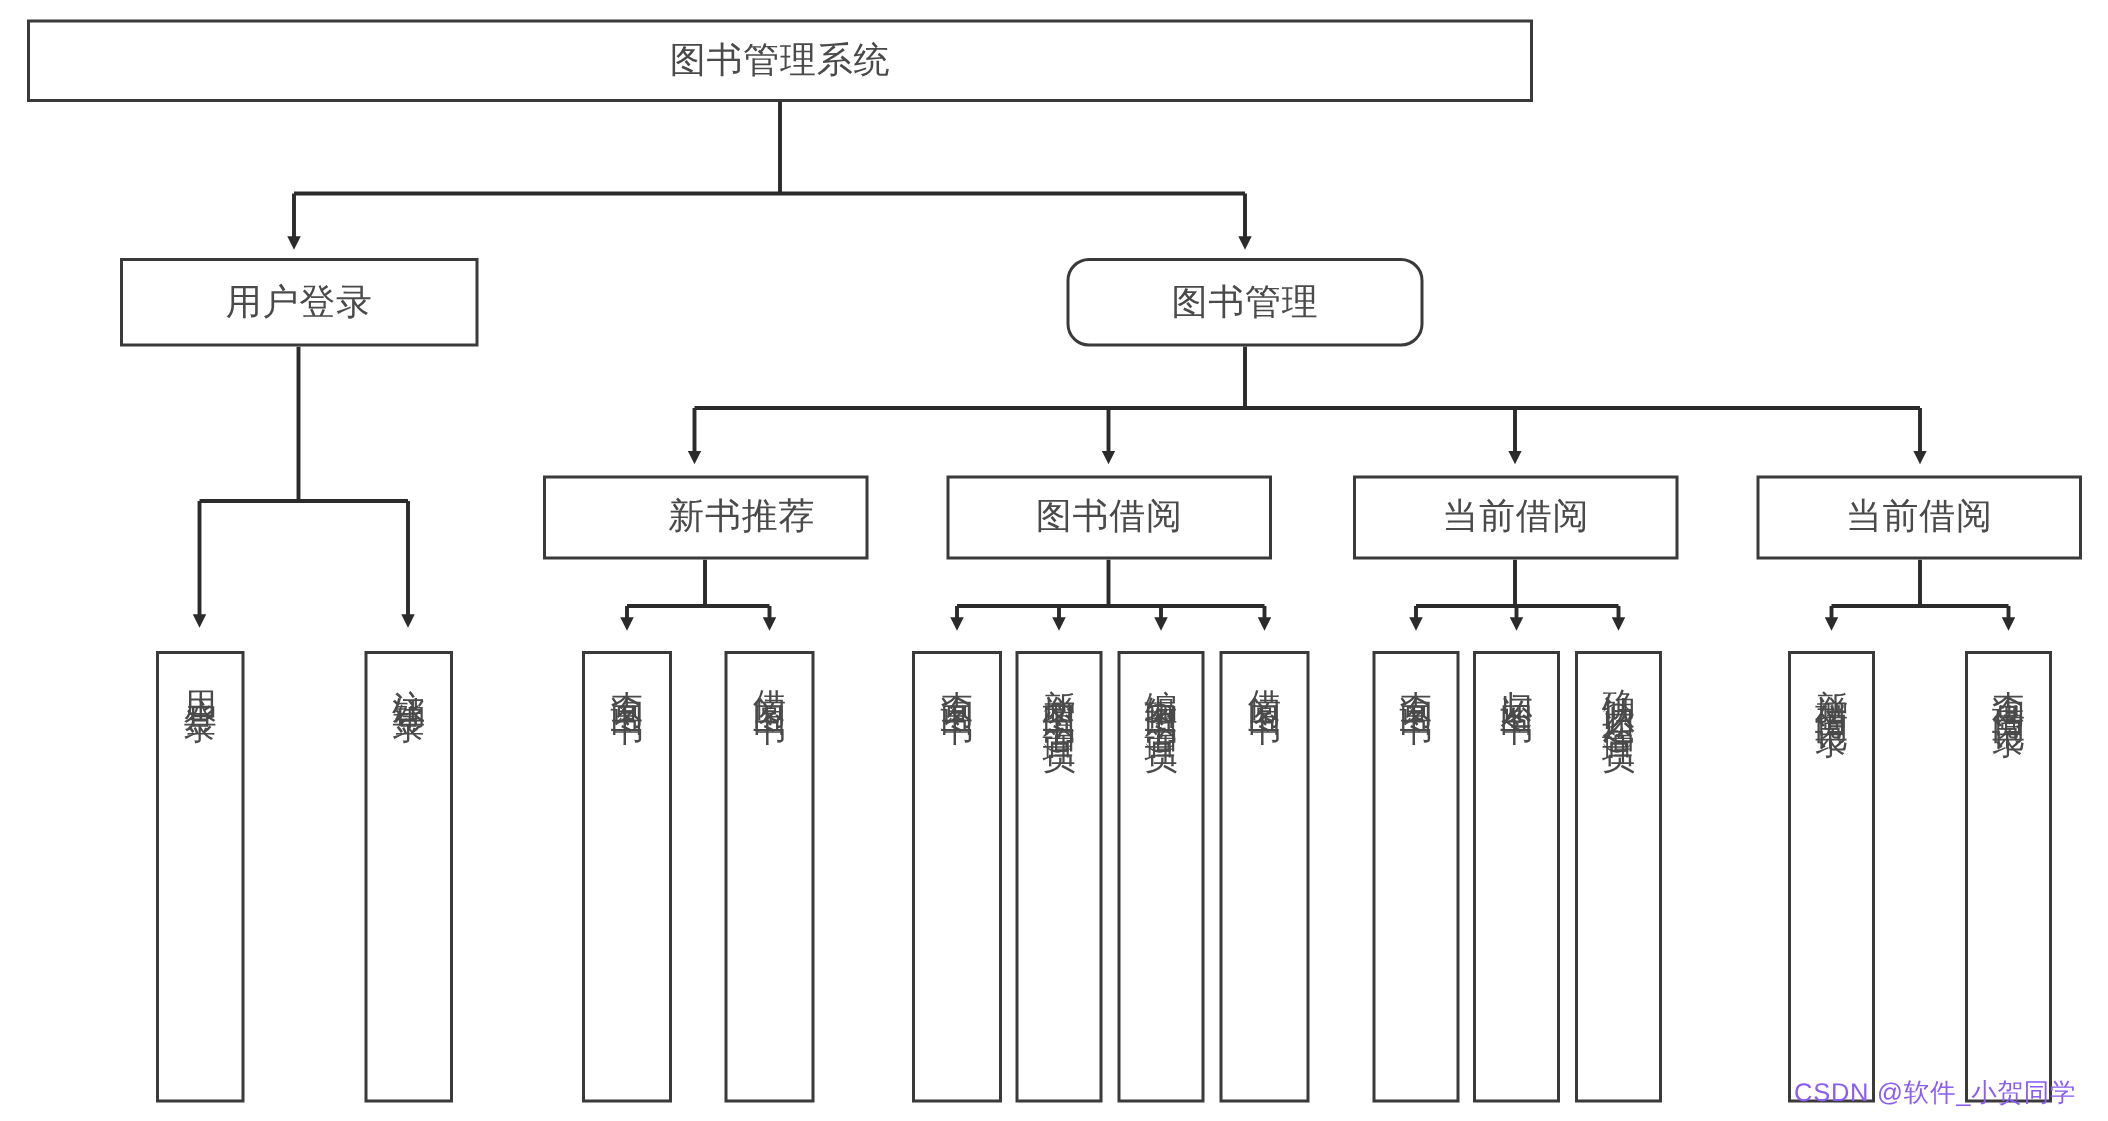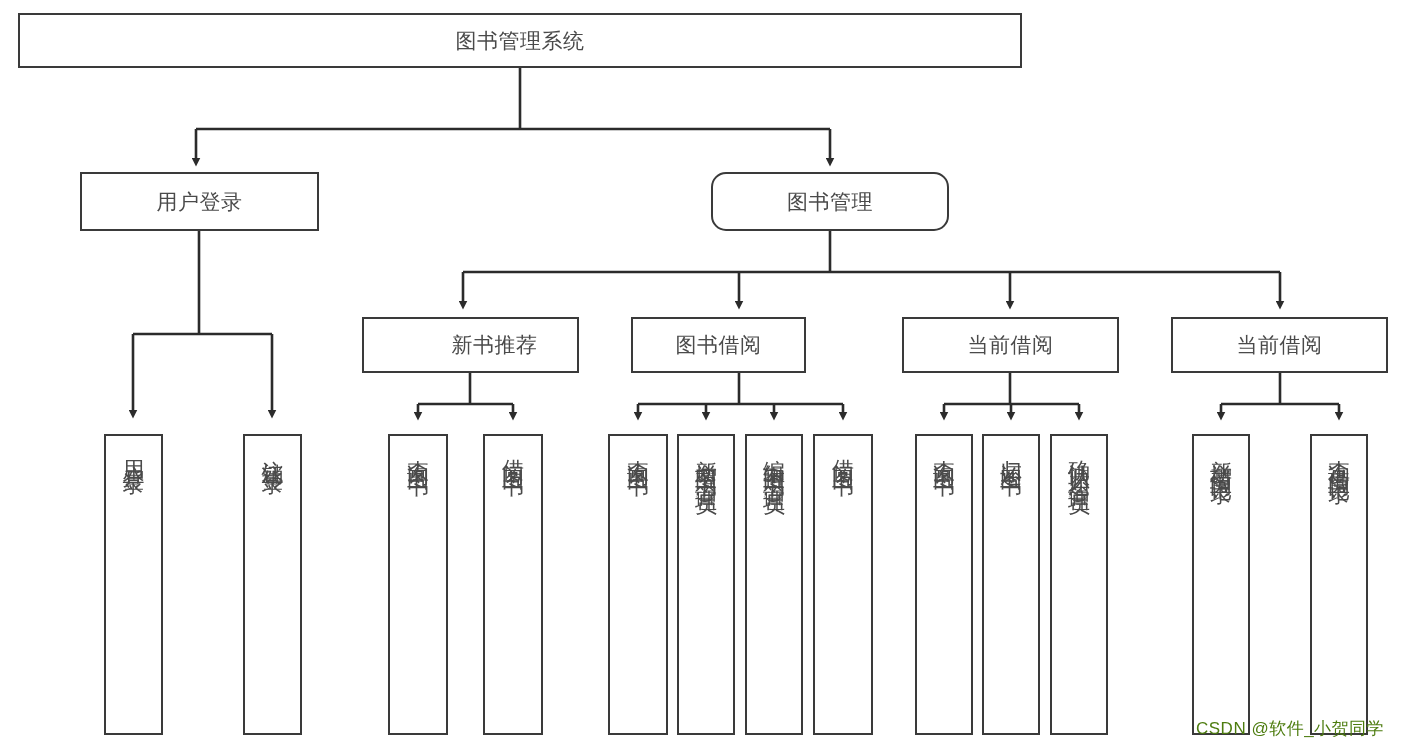--- a/index.html
+++ b/index.html
@@ -31,41 +31,41 @@
     box-sizing: border-box;
     background: #ffffff;
     border: 2px solid #3a3a3a;
     display: flex;
     align-items: center;
     justify-content: center;
     overflow: hidden;
   }
   .node-label {
     color: #4a4a4a;
-    font-size: 21px;
+    font-size: 24px;
     line-height: 1.22;
     letter-spacing: 0.5px;
     white-space: nowrap;
     text-align: center;
   }
   .node-box.vertical {
     align-items: flex-start;
     justify-content: center;
     padding-top: 6px;
   }
   .node-box.vertical .node-label {
     writing-mode: vertical-rl;
     text-orientation: upright;
     letter-spacing: 5px;
     font-size: 22px;
     line-height: 1;
   }
   .watermark {
     position: absolute;
-    color: #4d7c0f;
+    color: #8b5cf6;
     font-size: 17px;
     white-space: nowrap;
     letter-spacing: 0.5px;
     pointer-events: none;
   }
 </style>
 </head>
 <body>
 
 <div id="diagram-root">
@@ -145,21 +145,21 @@
   </div>
 
   <div class="node-box" style="left:711px; top:172px; width:238px; height:59px;border-radius:15px;">
     <span class="node-label">图书管理</span>
   </div>
 
   <div class="node-box" style="left:362px; top:317px; width:217px; height:56px;padding-left:48px;">
     <span class="node-label">新书推荐</span>
   </div>
 
-  <div class="node-box" style="left:631px; top:317px; width:175px; height:56px;">
+  <div class="node-box" style="left:631px; top:317px; width:217px; height:56px;">
     <span class="node-label">图书借阅</span>
   </div>
 
   <div class="node-box" style="left:902px; top:317px; width:217px; height:56px;">
     <span class="node-label">当前借阅</span>
   </div>
 
   <div class="node-box" style="left:1171px; top:317px; width:217px; height:56px;">
     <span class="node-label">当前借阅</span>
   </div>

